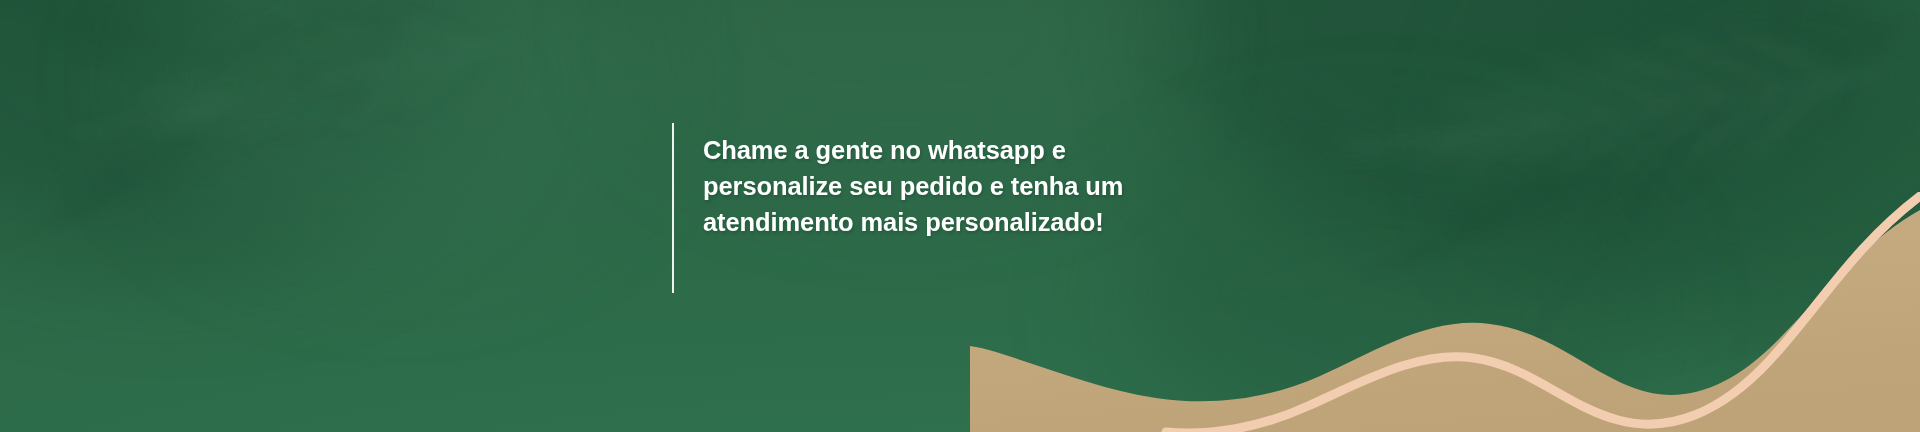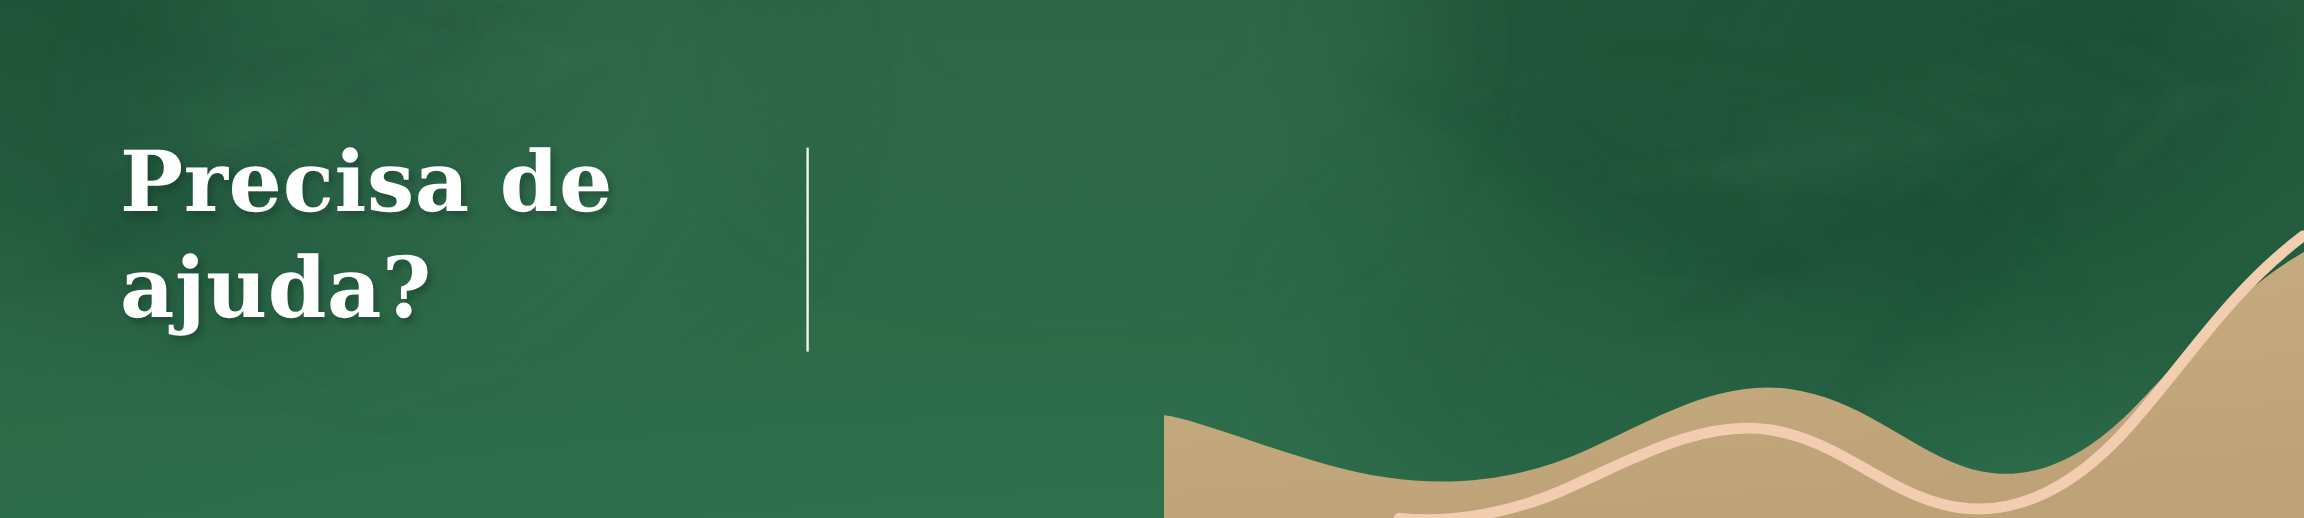--- a/index.html
+++ b/index.html
@@ -290,20 +290,19 @@
                C 884,54 848,116 800,168
                C 752,220 700,242 648,228
                C 596,214 560,174 504,166
                C 448,158 392,190 338,214
                C 290,236 240,244 196,240" fill="none" stroke="#f3cdb0" stroke-width="9" stroke-linecap="round"></path>
     </svg>
   </div>
 
   <div class="content">
 
-    <h1 class="headline">Precisa de
-ajuda?</h1>
 
     <div class="divider"></div>
 
+    <p class="body-copy">Chame a gente no whatsapp e personalize seu pedido e tenha um atendimento mais personalizado!</p>
 
   </div>
 </div>
 
 </body></html>

